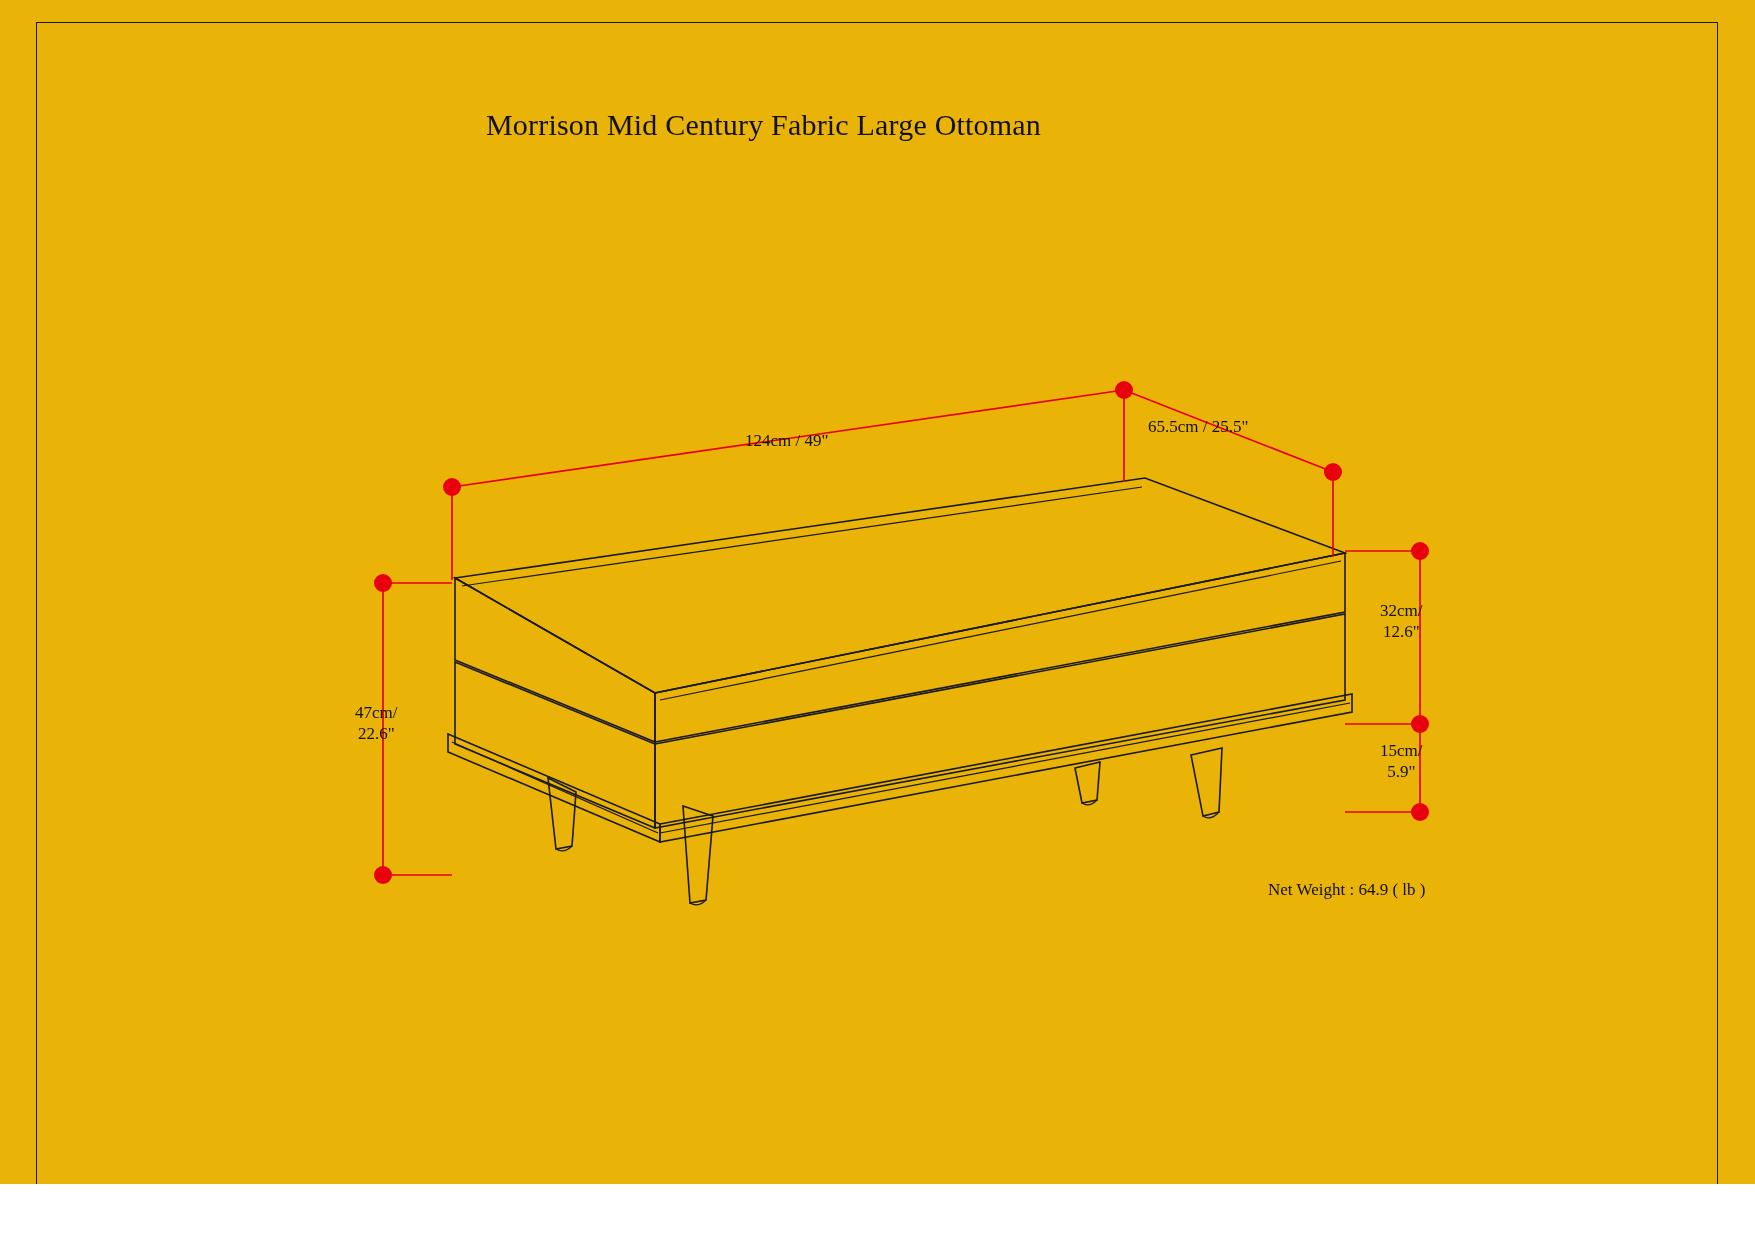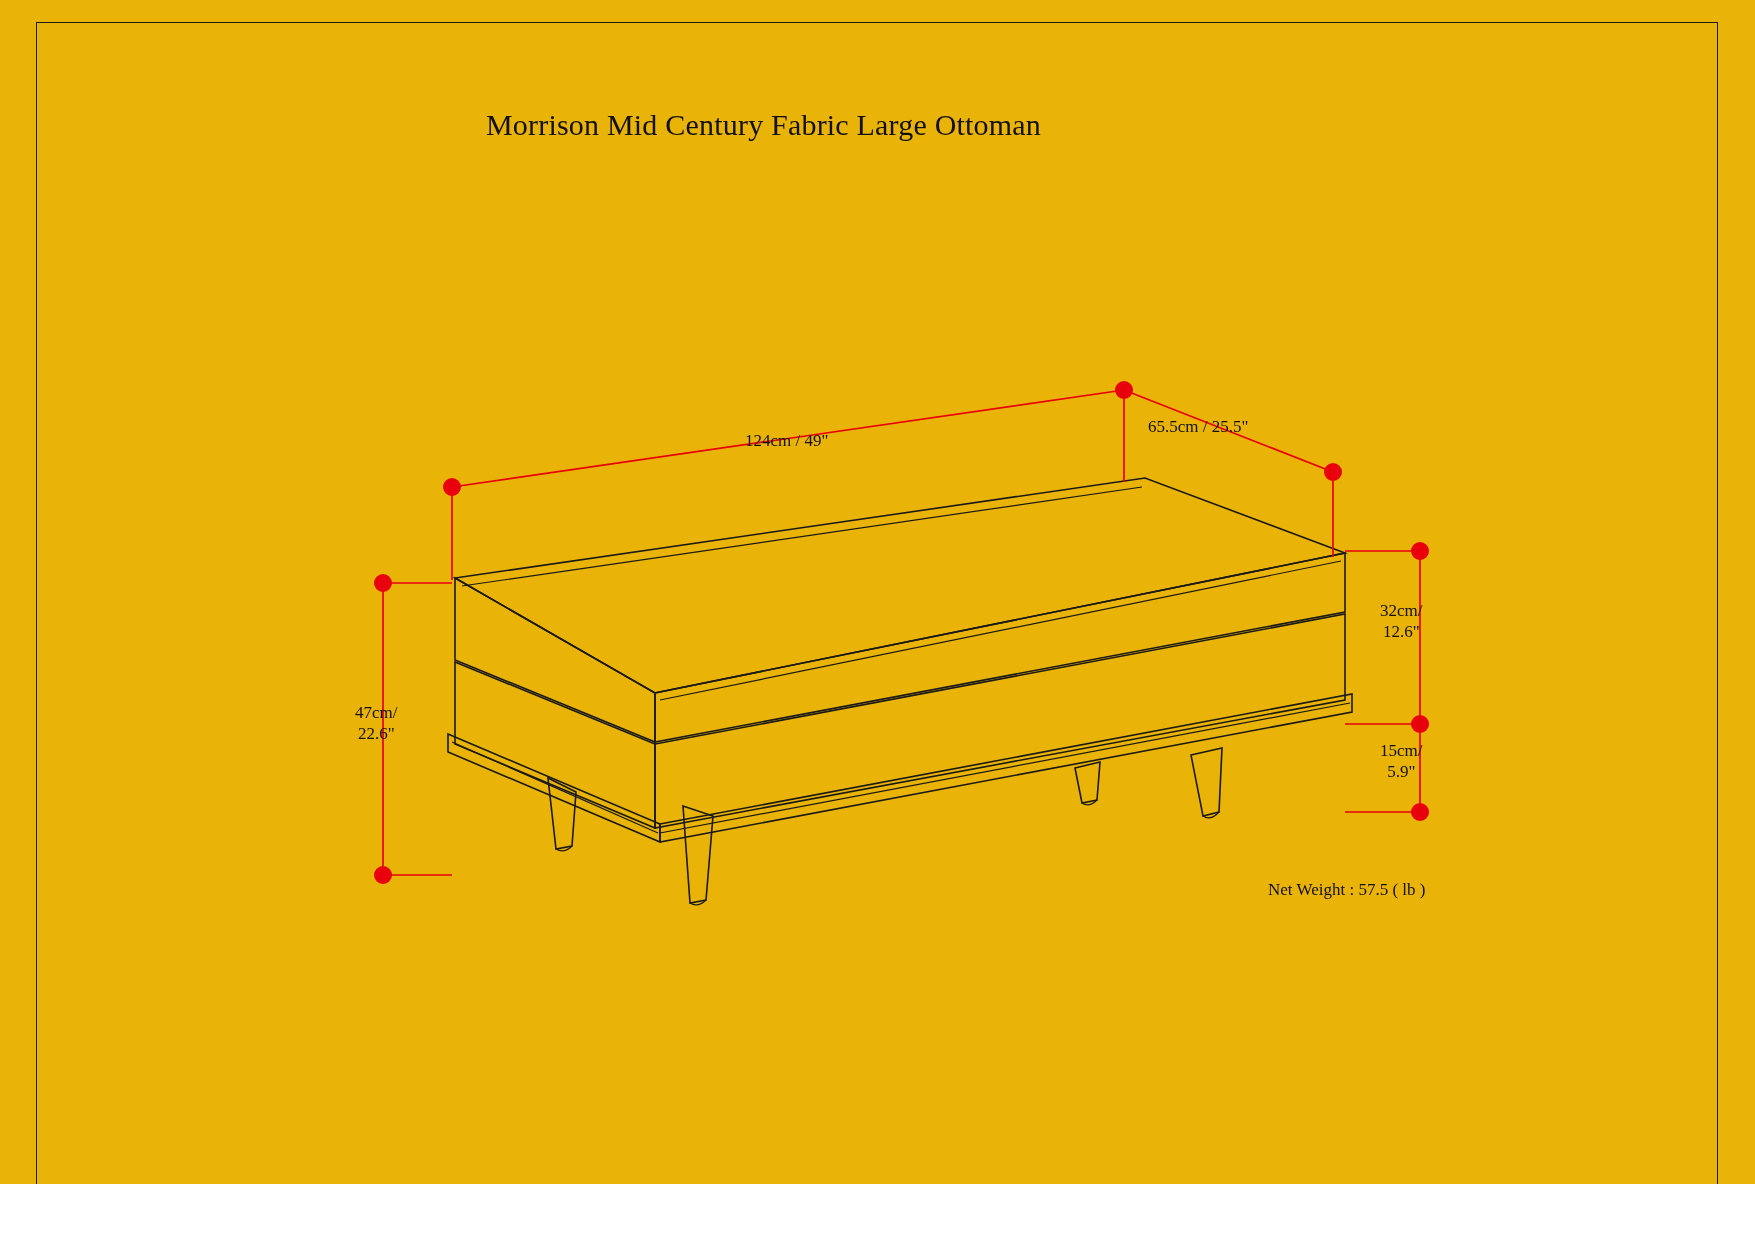--- a/index.html
+++ b/index.html
@@ -157,15 +157,15 @@
 
   <div class="dim-label" id="lbl-width">124cm / 49"</div>
   <div class="dim-label" id="lbl-depth">65.5cm / 25.5"</div>
   <div class="dim-label" id="lbl-height">47cm/
 22.6"</div>
   <div class="dim-label" id="lbl-seat">32cm/
 12.6"</div>
   <div class="dim-label" id="lbl-leg">15cm/
 5.9"</div>
 
-  <div class="net-weight">Net Weight : 57.5 ( lb )</div>
+  <div class="net-weight">Net Weight : 64.9 ( lb )</div>
 
 </div>
 
 </body></html>

